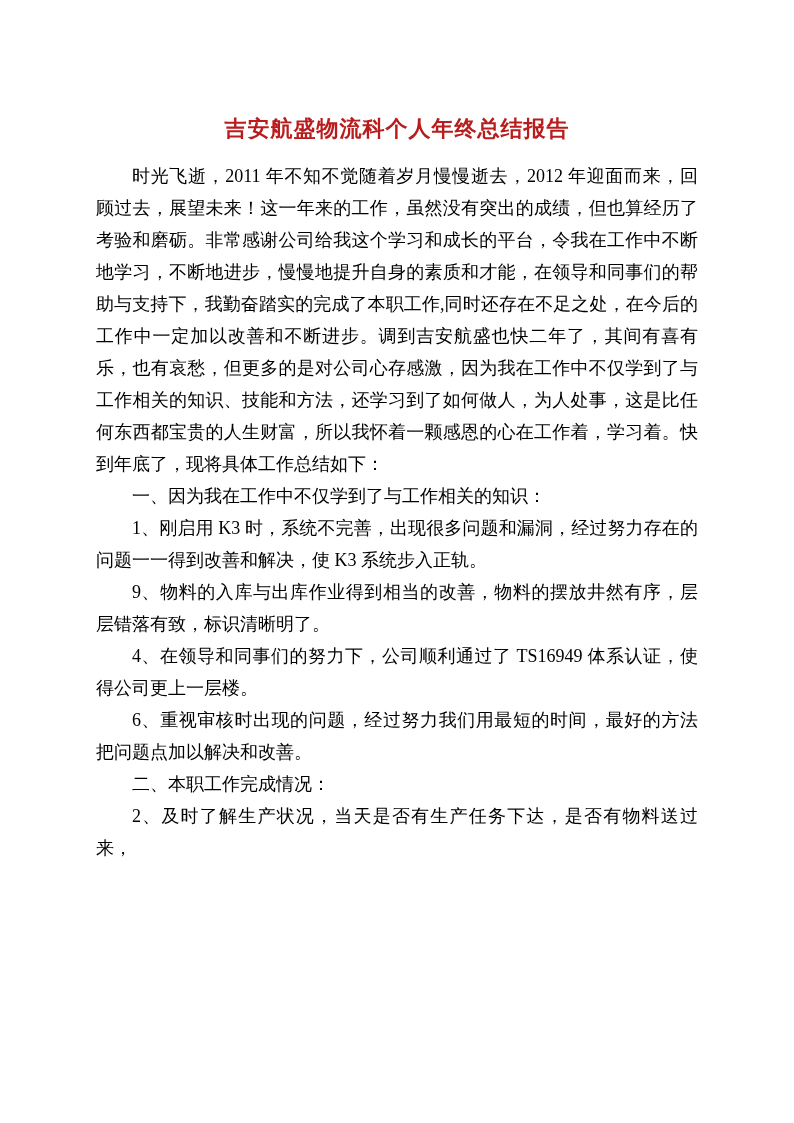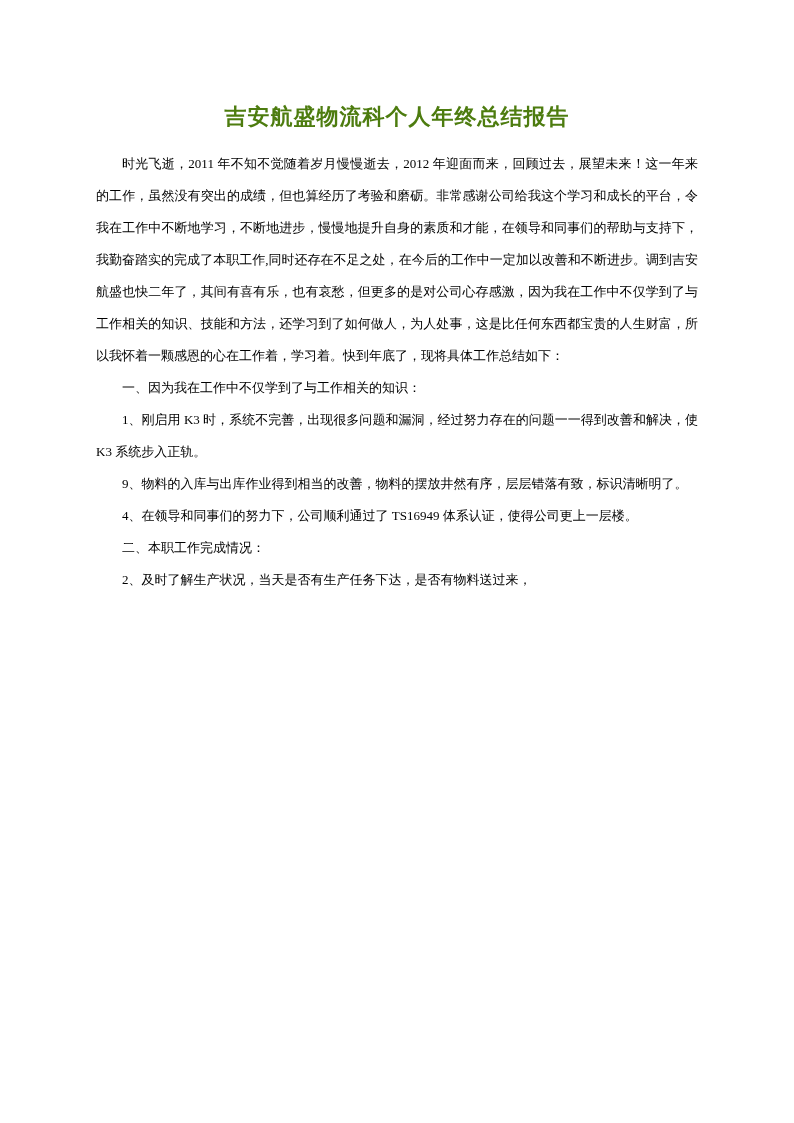--- a/index.html
+++ b/index.html
@@ -13,48 +13,49 @@
     height: 1123px;
     margin: 0 auto;
     background: #ffffff;
     box-sizing: border-box;
     padding: 98px 96px 40px 96px;
     overflow: hidden;
     color: #000000;
     font-family: "Liberation Serif", "DejaVu Serif", serif;
   }
   .doc-title {
-    margin: 4px 0 16px 0;
+    margin: 16px 0 16px 0;
     text-align: center;
     font-size: 22px;
     font-weight: bold;
     line-height: 30px;
-    color: #4d7c0f;
+    color: #b91c1c;
     letter-spacing: 1px;
     font-family: "Liberation Serif", "DejaVu Serif", serif;
   }
   .doc-body p {
     margin: 0;
     padding: 0;
-    font-size: 13px;
+    font-size: 18px;
     line-height: 32px;
     text-align: justify;
     text-indent: 2em;
     color: #000000;
     word-break: break-all;
   }
 </style>
 </head>
 <body>
 
 <div class="page">
   <h1 class="doc-title">吉安航盛物流科个人年终总结报告</h1>
 
   <div class="doc-body">
     <p>时光飞逝，2011 年不知不觉随着岁月慢慢逝去，2012 年迎面而来，回顾过去，展望未来！这一年来的工作，虽然没有突出的成绩，但也算经历了考验和磨砺。非常感谢公司给我这个学习和成长的平台，令我在工作中不断地学习，不断地进步，慢慢地提升自身的素质和才能，在领导和同事们的帮助与支持下，我勤奋踏实的完成了本职工作,同时还存在不足之处，在今后的工作中一定加以改善和不断进步。调到吉安航盛也快二年了，其间有喜有乐，也有哀愁，但更多的是对公司心存感激，因为我在工作中不仅学到了与工作相关的知识、技能和方法，还学习到了如何做人，为人处事，这是比任何东西都宝贵的人生财富，所以我怀着一颗感恩的心在工作着，学习着。快到年底了，现将具体工作总结如下：</p>
     <p>一、因为我在工作中不仅学到了与工作相关的知识：</p>
     <p>1、刚启用 K3 时，系统不完善，出现很多问题和漏洞，经过努力存在的问题一一得到改善和解决，使 K3 系统步入正轨。</p>
     <p>9、物料的入库与出库作业得到相当的改善，物料的摆放井然有序，层层错落有致，标识清晰明了。</p>
     <p>4、在领导和同事们的努力下，公司顺利通过了 TS16949 体系认证，使得公司更上一层楼。</p>
+    <p>6、重视审核时出现的问题，经过努力我们用最短的时间，最好的方法把问题点加以解决和改善。</p>
     <p>二、本职工作完成情况：</p>
     <p>2、及时了解生产状况，当天是否有生产任务下达，是否有物料送过来，</p>
   </div>
 </div>
 
 </body></html>

